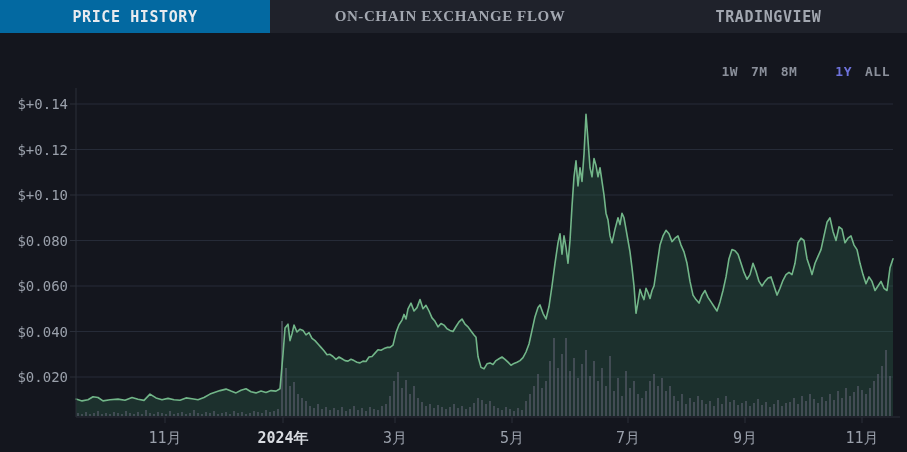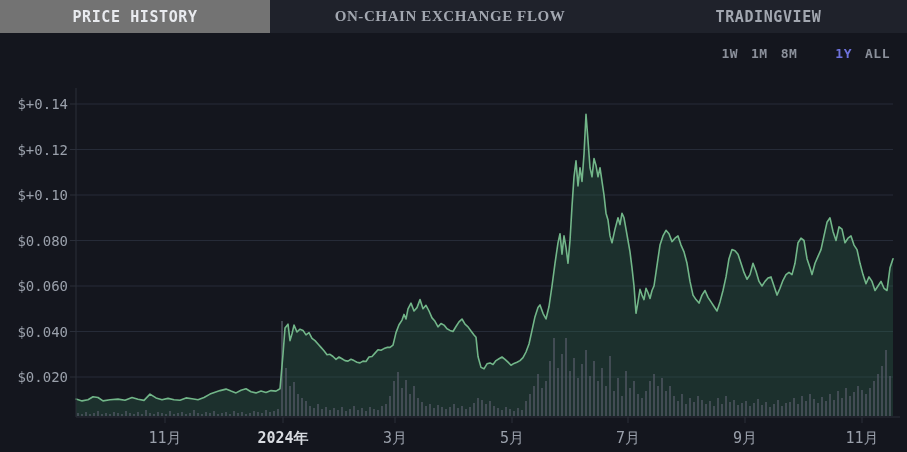--- a/index.html
+++ b/index.html
@@ -1,25 +1,25 @@
 <!DOCTYPE html>
 <html><head>
 <meta charset="utf-8">
 <style>
   html,body{margin:0;padding:0;background:#0d0f15;}
   .app{position:relative;width:907px;height:452px;background:#14161e;overflow:hidden;
        font-family:"DejaVu Sans Mono","DejaVu Sans",monospace;}
   .tabbar{position:absolute;top:0;left:0;width:907px;height:33px;display:flex;background:#1f222b;z-index:3;}
   .tab{display:flex;align-items:center;justify-content:center;height:100%;
        font-size:15px;font-weight:600;letter-spacing:.6px;color:#a2a7b0;cursor:pointer;}
-  .tab.active{background:#737373;color:#e9ebef;}
+  .tab.active{background:#0369a1;color:#e9ebef;}
   .tab.t1{width:270px;}
   .tab.t2{width:360px;font-family:Liberation Serif, serif;}
   .tab.t3{width:277px;}
-  .ranges{position:absolute;top:46px;right:17px;display:flex;gap:13px;z-index:3;
+  .ranges{position:absolute;top:64px;right:17px;display:flex;gap:13px;z-index:3;
           font-size:13px;font-weight:700;letter-spacing:.5px;color:#8b909b;}
   .ranges span{cursor:pointer;}
   .ranges span.selected{color:#6e72db;margin-left:25px;}
   svg{position:absolute;top:0;left:0;}
   svg text{font-family:"DejaVu Sans Mono","DejaVu Sans",sans-serif;}
 </style>
 </head>
 <body>
 
 <div class="app">
@@ -271,19 +271,19 @@
       <line x1="628" y1="417" x2="628" y2="423" stroke="#2a2e39" stroke-width="1"></line>
       <text x="628" y="443" text-anchor="middle" font-size="15" fill="#9aa0ab" font-weight="normal">7月</text>
       <line x1="745" y1="417" x2="745" y2="423" stroke="#2a2e39" stroke-width="1"></line>
       <text x="745" y="443" text-anchor="middle" font-size="15" fill="#9aa0ab" font-weight="normal">9月</text>
       <line x1="862" y1="417" x2="862" y2="423" stroke="#2a2e39" stroke-width="1"></line>
       <text x="862" y="443" text-anchor="middle" font-size="15" fill="#9aa0ab" font-weight="normal">11月</text>
     </svg>
 
   <div class="ranges">
     <span>1W</span>
-    <span>1M</span>
+    <span>7M</span>
     <span>8M</span>
     <span class="selected">1Y</span>
     <span>ALL</span>
   </div>
 
 </div>
 
 </body></html>

